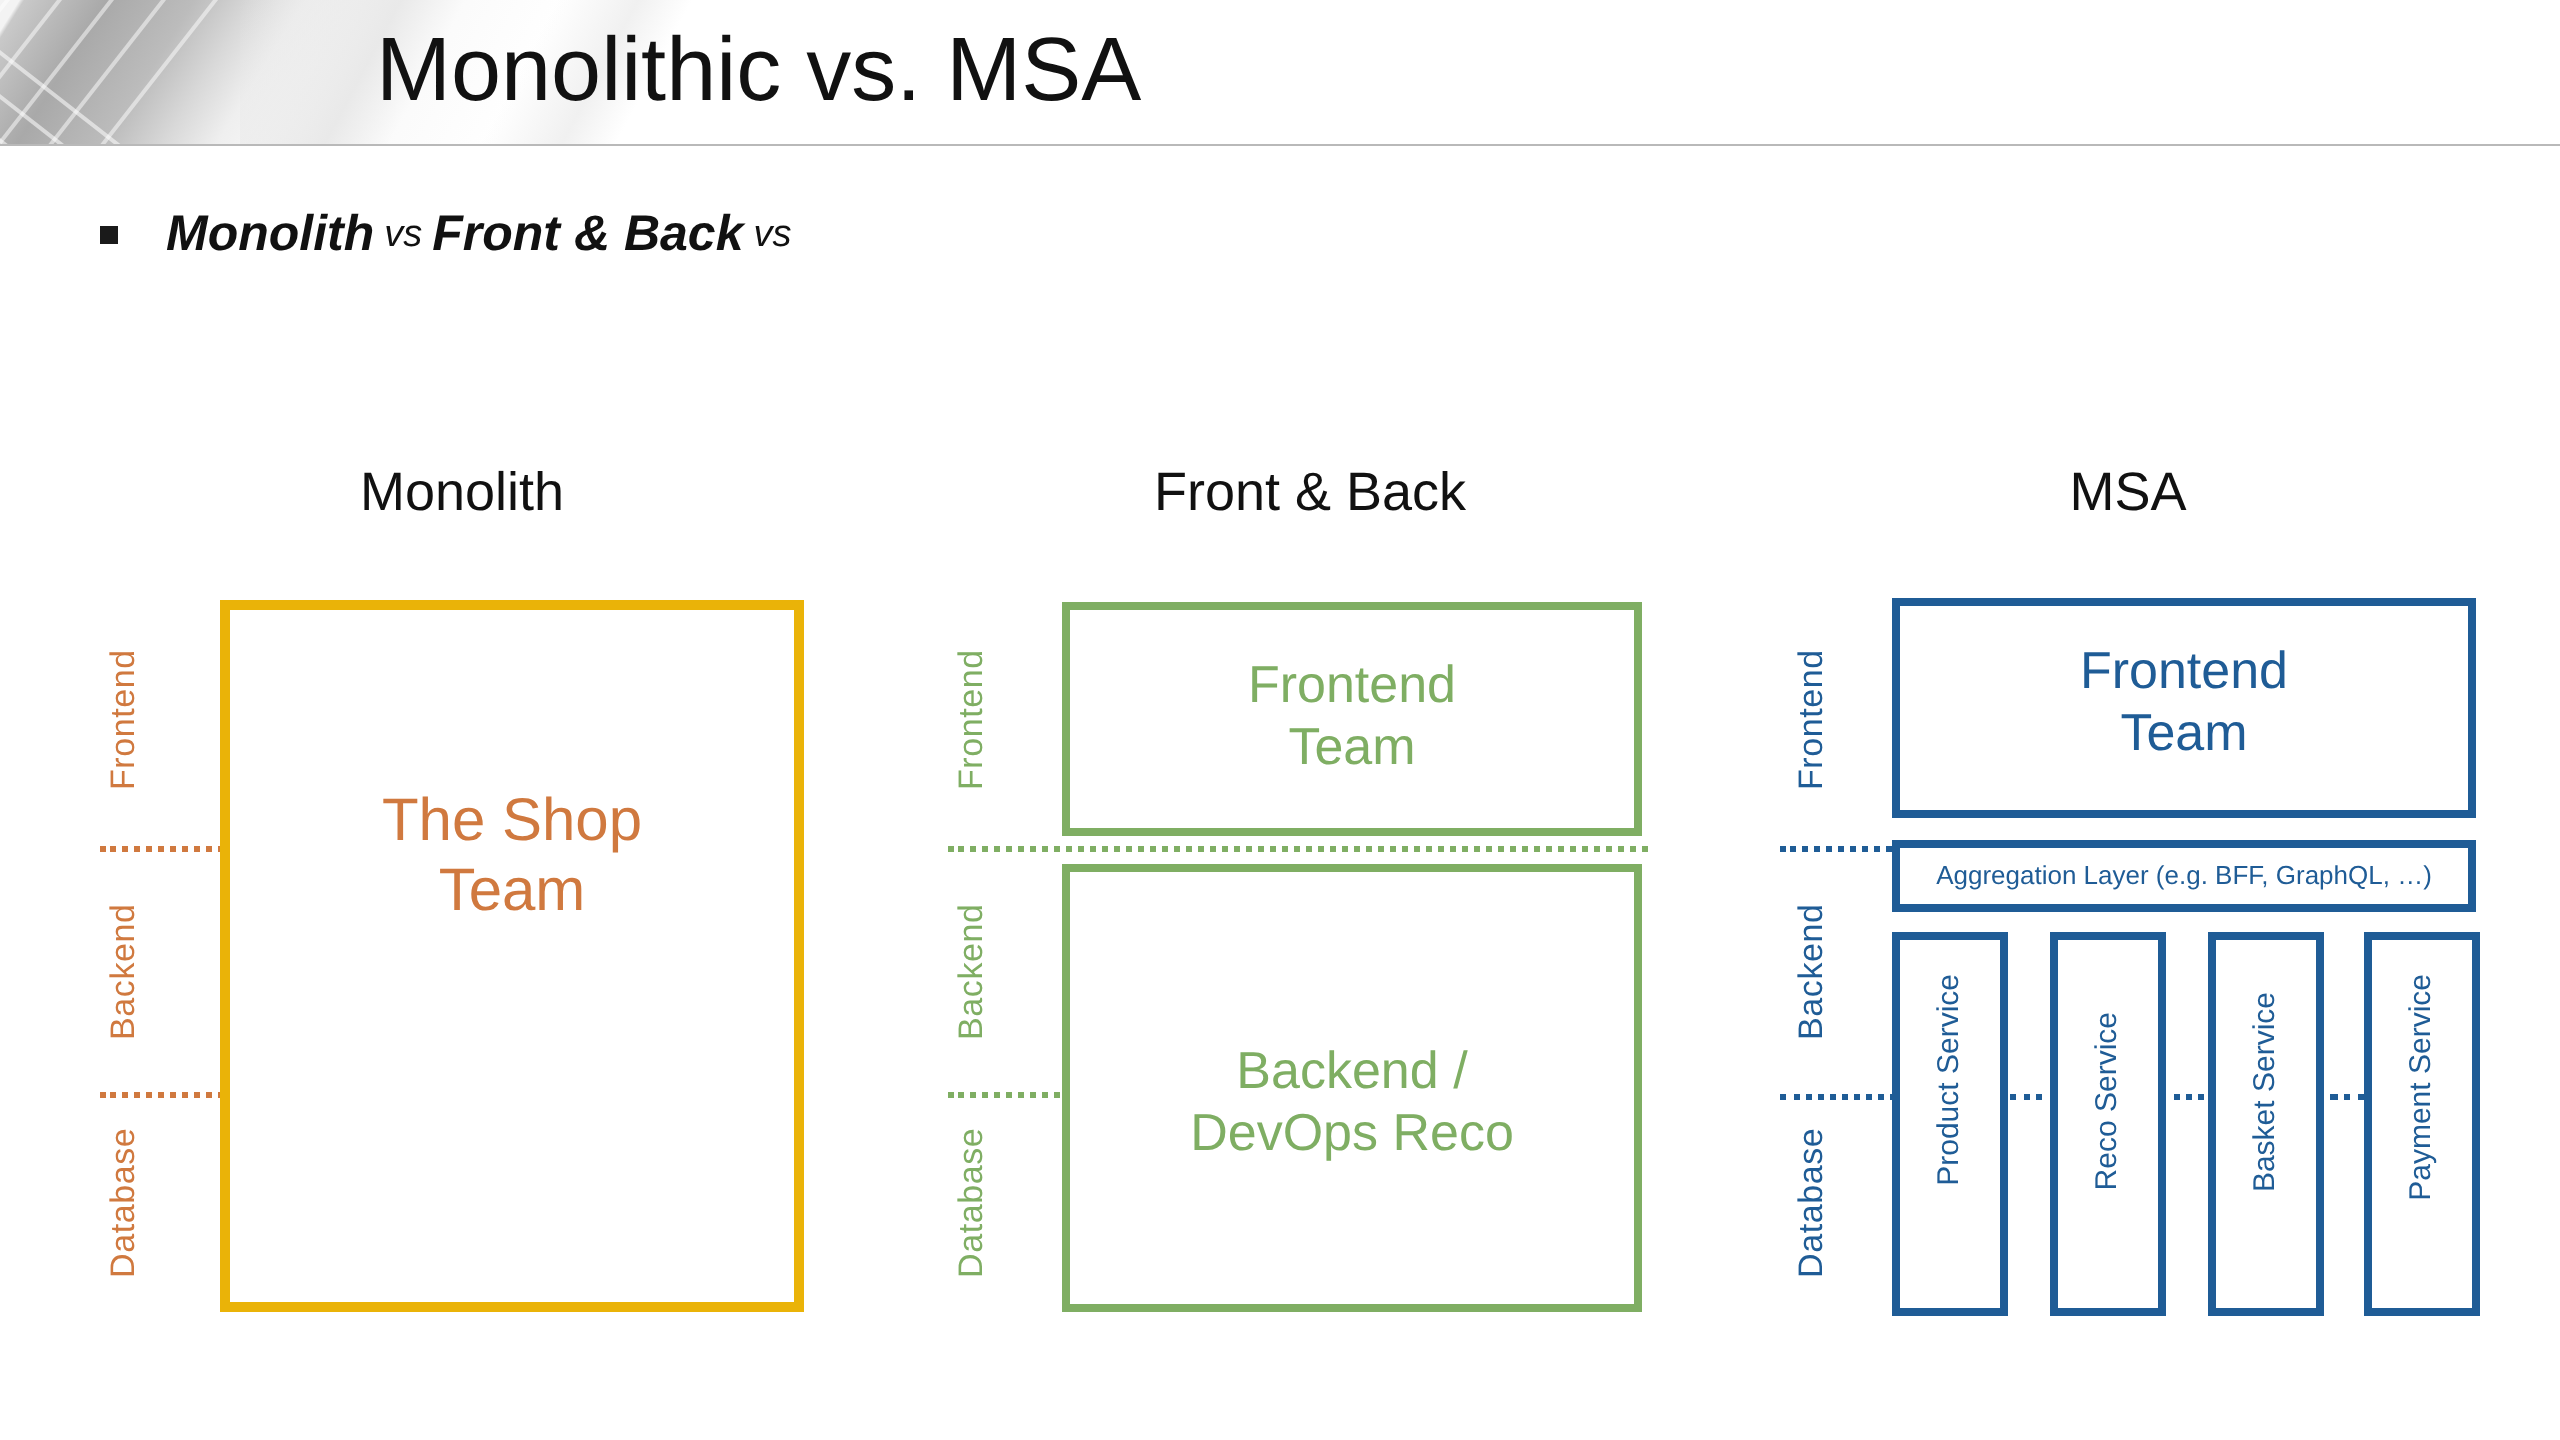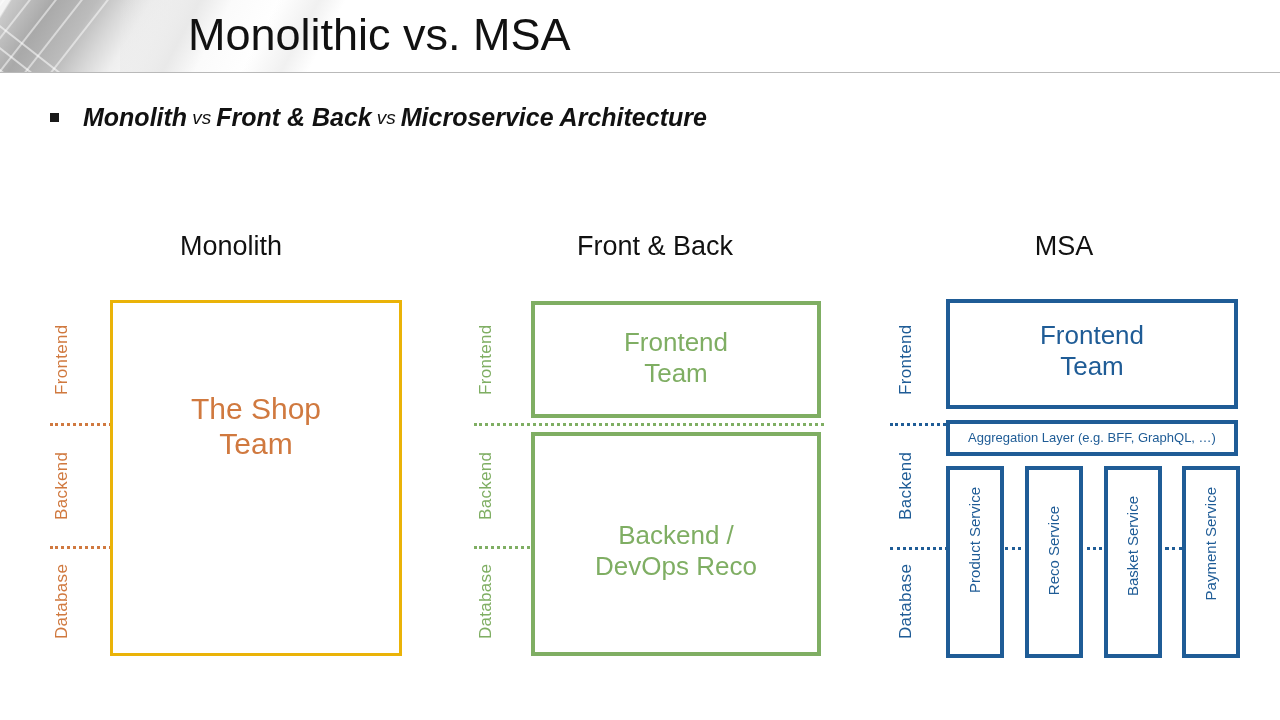--- a/index.html
+++ b/index.html
@@ -181,33 +181,32 @@
   <div id="page-title">Monolithic vs. MSA</div>
 </div>
 <div id="header-rule"></div>
 
 <div id="bullet-row">
   <span id="bullet-marker"></span>
   <span class="bullet-strong">Monolith</span>
   <span class="bullet-vs">vs</span>
   <span class="bullet-strong">Front &amp; Back</span>
   <span class="bullet-vs">vs</span>
-  <span class="bullet-strong">Microservice Architecture</span>
 </div>
 
 <div class="col-heading" style="left:231px; top:231px;">Monolith</div>
 
 <div class="axis-label" style="left:52px; top:303px; height:113px; color:#D0793F;">Frontend</div>
 <div class="axis-label" style="left:52px; top:429px; height:113px; color:#D0793F;">Backend</div>
 <div class="axis-label" style="left:52px; top:545px; height:113px; color:#D0793F;">Database</div>
 
 <div class="dotline" style="left:50px; top:423px; width:62px; border-top-color:#D0793F;"></div>
 <div class="dotline" style="left:50px; top:546px; width:62px; border-top-color:#D0793F;"></div>
 
-<div class="boxframe" style="left:110px; top:300px; width:292px; height:356px; border:3px solid #eab308;">
+<div class="boxframe" style="left:110px; top:300px; width:292px; height:356px; border:5px solid #eab308;">
   <div class="boxlabel" style="top:88px; font-size:30px; color:#D0793F;">The Shop
 Team</div>
 </div>
 
 <div class="col-heading" style="left:655px; top:231px;">Front &amp; Back</div>
 
 <div class="axis-label" style="left:476px; top:303px; height:113px; color:#7FAE63;">Frontend</div>
 <div class="axis-label" style="left:476px; top:429px; height:113px; color:#7FAE63;">Backend</div>
 <div class="axis-label" style="left:476px; top:545px; height:113px; color:#7FAE63;">Database</div>
 

